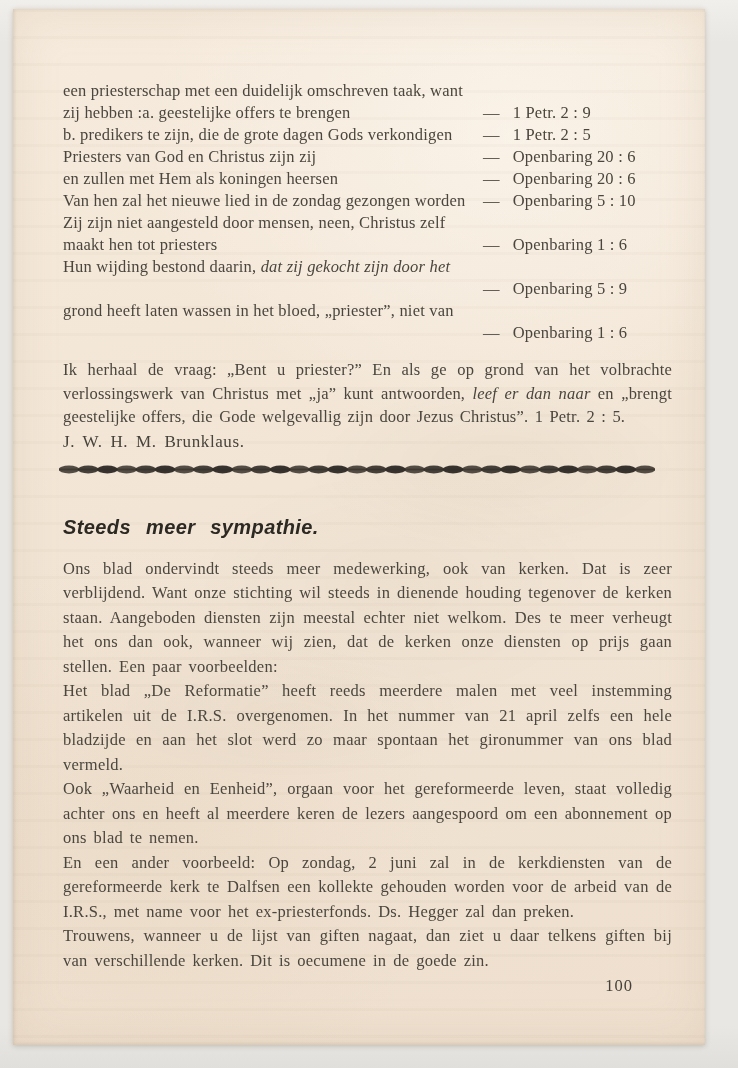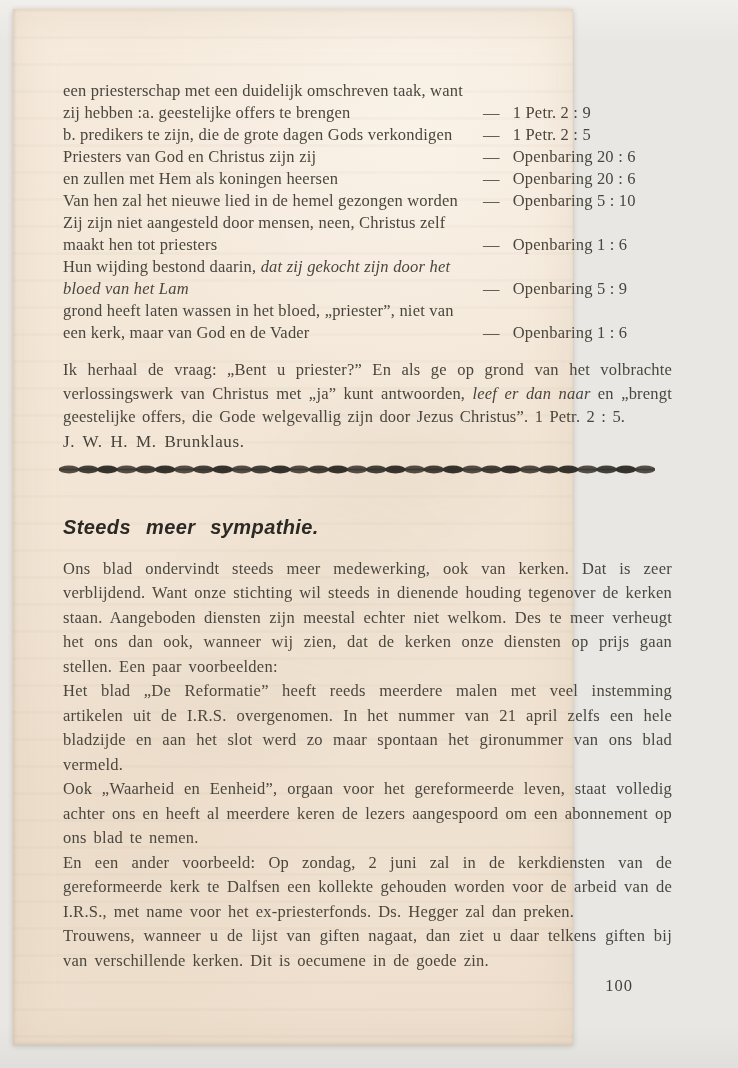--- a/index.html
+++ b/index.html
@@ -4,21 +4,21 @@
 <style>
   html, body { margin: 0; padding: 0; }
   body {
     width: 738px; height: 1068px;
     position: relative; overflow: hidden;
     background: linear-gradient(180deg, #f1efeb 0%, #e9e7e3 4%, #e9e7e3 96%, #e0dfdb 100%);
     font-family: "Liberation Serif", serif;
   }
   .page {
     position: absolute; left: 13px; top: 9px;
-    width: 560px; height: 1036px;
+    width: 692px; height: 1036px;
     background:
       radial-gradient(ellipse 90% 50% at 72% 12%, rgba(255,252,246,0.5), rgba(255,252,246,0) 60%),
       radial-gradient(ellipse 60% 40% at 20% 80%, rgba(222,200,176,0.25), rgba(222,200,176,0) 70%),
       linear-gradient(168deg, #f6ebdd 0%, #f2e5d5 45%, #eedfce 100%);
     box-shadow: 0 1px 5px rgba(90,80,70,0.28), inset 0 0 46px rgba(198,170,140,0.22),
                 inset 2px 0 3px rgba(150,130,110,0.12), inset 0 -2px 3px rgba(150,130,110,0.12);
   }
   
   .page::before {
     content: ""; position: absolute; inset: 0; pointer-events: none;
@@ -108,51 +108,49 @@
           </span>
         </div>
         <div class="s-row">
           <span class="s-text"><span>en zullen met Hem als koningen heersen</span></span>
           <span class="s-refcol">
             <span class="s-dash">—</span>
             <span>Openbaring 20 : 6</span>
           </span>
         </div>
         <div class="s-row">
-          <span class="s-text"><span>Van hen zal het nieuwe lied in de hemel gezongen worden</span></span>
+          <span class="s-text"><span>Van hen zal het nieuwe lied in de zondag gezongen worden</span></span>
           <span class="s-refcol">
             <span class="s-dash">—</span>
             <span>Openbaring 5 : 10</span>
           </span>
         </div>
         <div class="s-row">
           <span class="s-text"><span>Zij zijn niet aangesteld door mensen, neen, Christus zelf</span></span>
         </div>
         <div class="s-row">
           <span class="s-text"><span>maakt hen tot priesters</span></span>
           <span class="s-refcol">
             <span class="s-dash">—</span>
             <span>Openbaring 1 : 6</span>
           </span>
         </div>
         <div class="s-row">
           <span class="s-text"><span>Hun wijding bestond daarin, </span><span class="it">dat zij gekocht zijn door het</span></span>
         </div>
         <div class="s-row">
-          <span class="s-text"><span class="it">bloed van het Lam</span></span>
           <span class="s-refcol">
             <span class="s-dash">—</span>
             <span>Openbaring 5 : 9</span>
           </span>
         </div>
         <div class="s-row">
           <span class="s-text"><span>grond heeft laten wassen in het bloed, „priester”, niet van</span></span>
         </div>
         <div class="s-row">
-          <span class="s-text"><span>een kerk, maar van God en de Vader</span></span>
           <span class="s-refcol">
             <span class="s-dash">—</span>
             <span>Openbaring 1 : 6</span>
           </span>
         </div>
       </div>
 
     <p class="closing" id="closing-paragraph"><span>Ik herhaal de vraag: „Bent u priester?” En als ge op grond van het volbrachte verlossingswerk van Christus met „ja” kunt antwoorden, </span><span class="it">leef er dan naar</span><span> en „brengt geestelijke offers, die Gode welgevallig zijn door Jezus Christus”. 1 Petr. 2 : 5.</span></p>
 
     <div class="signature">J. W. H. M. Brunklaus.</div>

